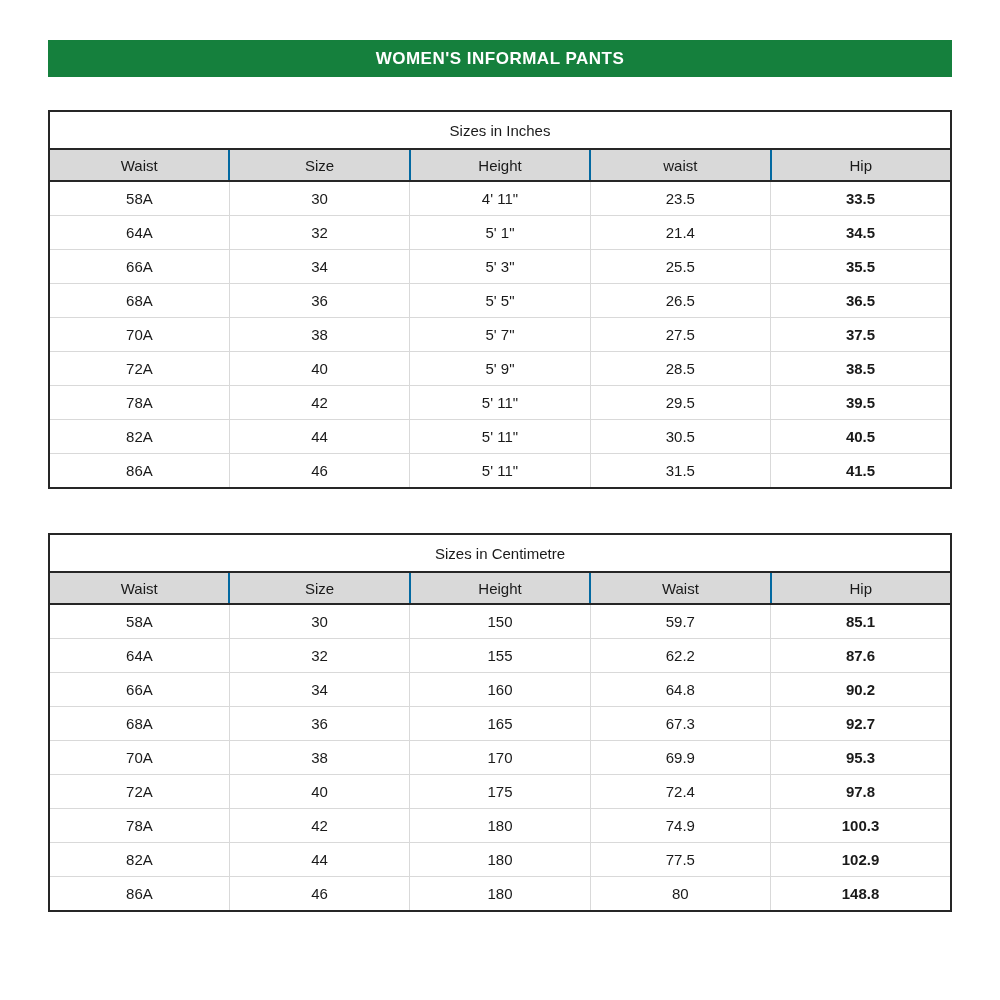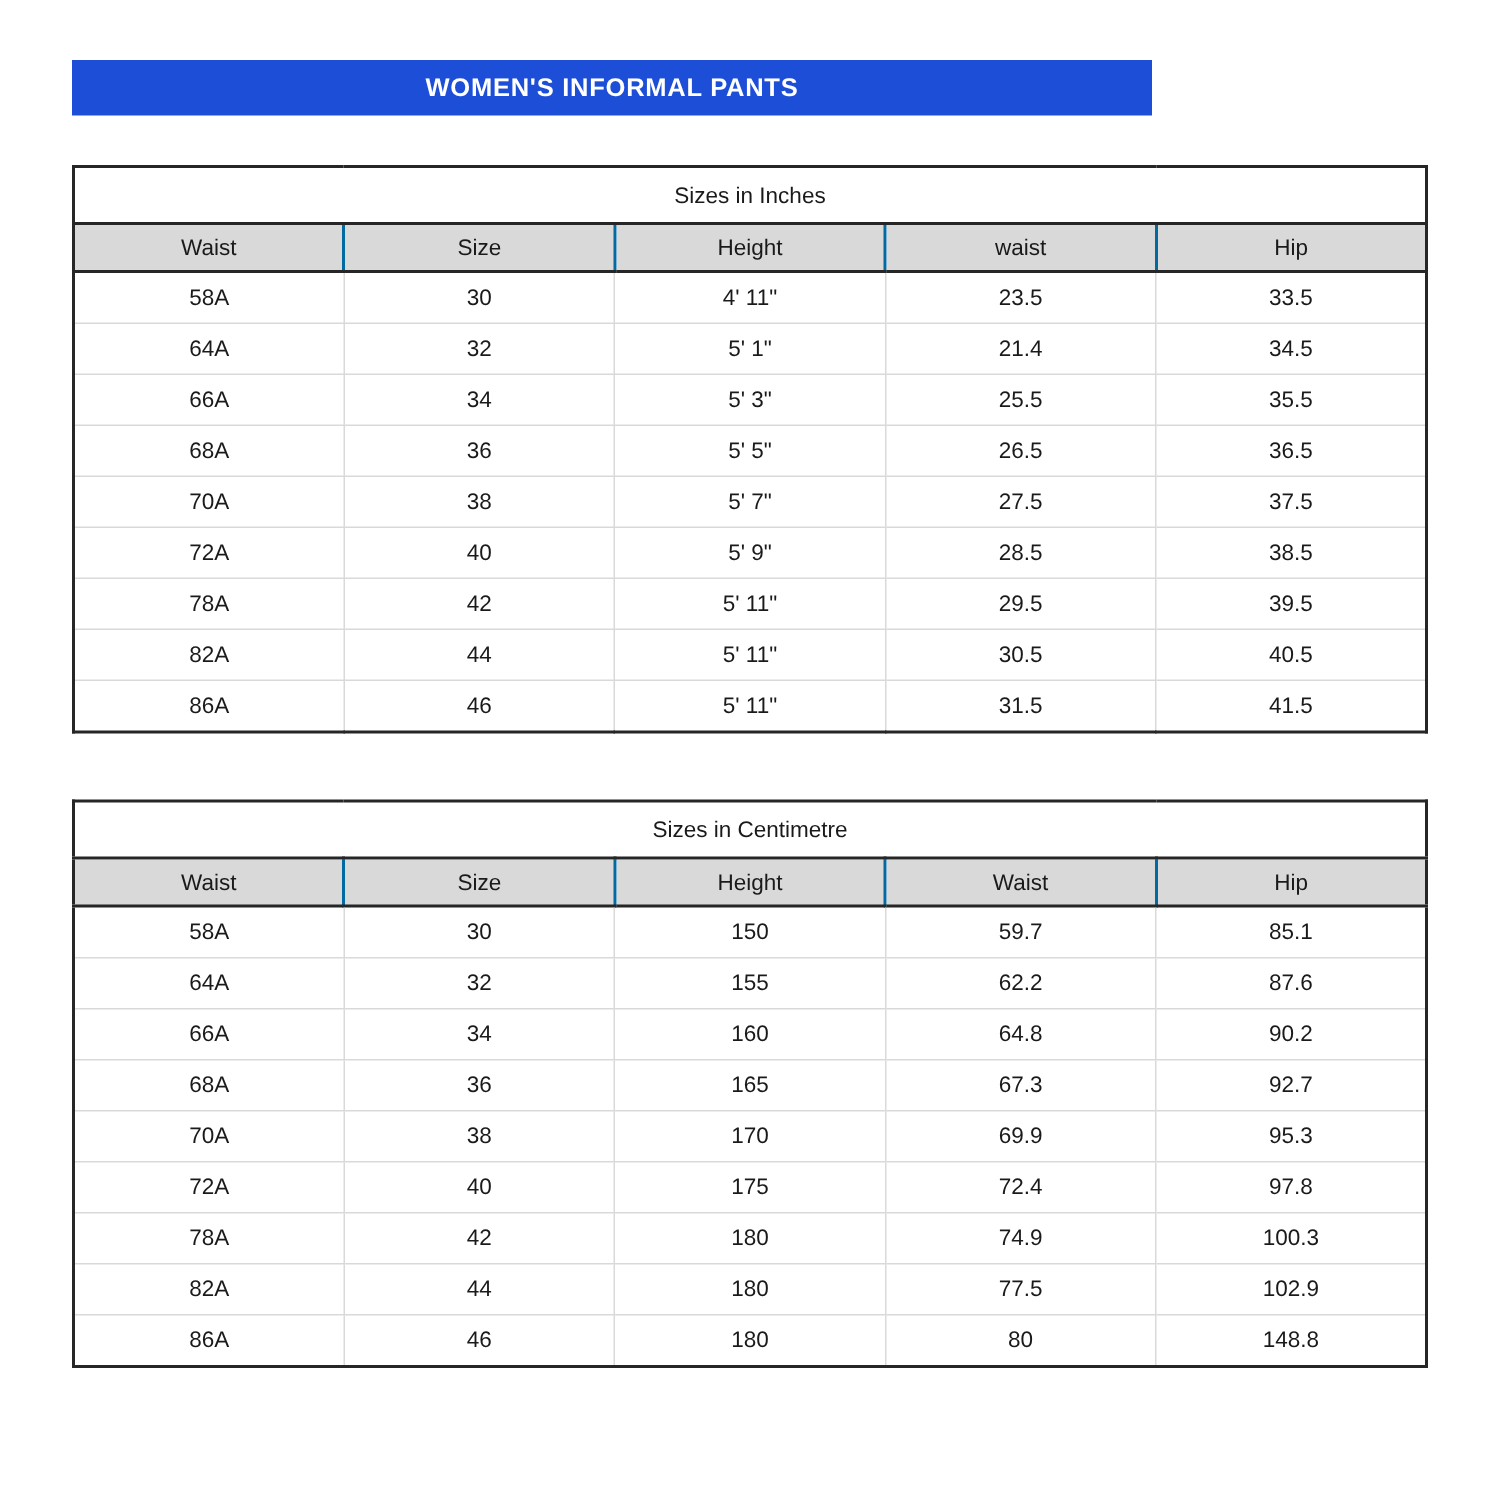--- a/index.html
+++ b/index.html
@@ -13,23 +13,23 @@
   .page {
     width: 1000px;
     height: 1000px;
     position: relative;
     background: #ffffff;
   }
   .banner {
     position: absolute;
     left: 48px;
     top: 40px;
-    width: 720px;
+    width: 904px;
     height: 37px;
-    background: #1d4ed8;
+    background: #15803d;
     color: #ffffff;
     font-size: 17px;
     font-weight: bold;
     letter-spacing: 0.5px;
     line-height: 37px;
     text-align: center;
     box-sizing: border-box;
   }
   table.size-table {
     position: absolute;
@@ -63,21 +63,21 @@
     border-right: 2px solid #0369a1;
     font-weight: normal;
     font-size: 15px;
   }
   .header-row th:last-child { border-right: none; }
   .data-row td {
     height: 33px;
     border-bottom: 1px solid #d9d9d9;
     border-right: 1px solid #d9d9d9;
   }
-  .data-row td:last-child { border-right: none; }
+  .data-row td:last-child { border-right: none; font-weight: bold; }
   .data-row:last-child td { border-bottom: none; }
 </style>
 </head>
 <body>
 
 <div class="page">
 
   <div class="banner">WOMEN'S INFORMAL PANTS</div>
 
   <table class="size-table t1">

